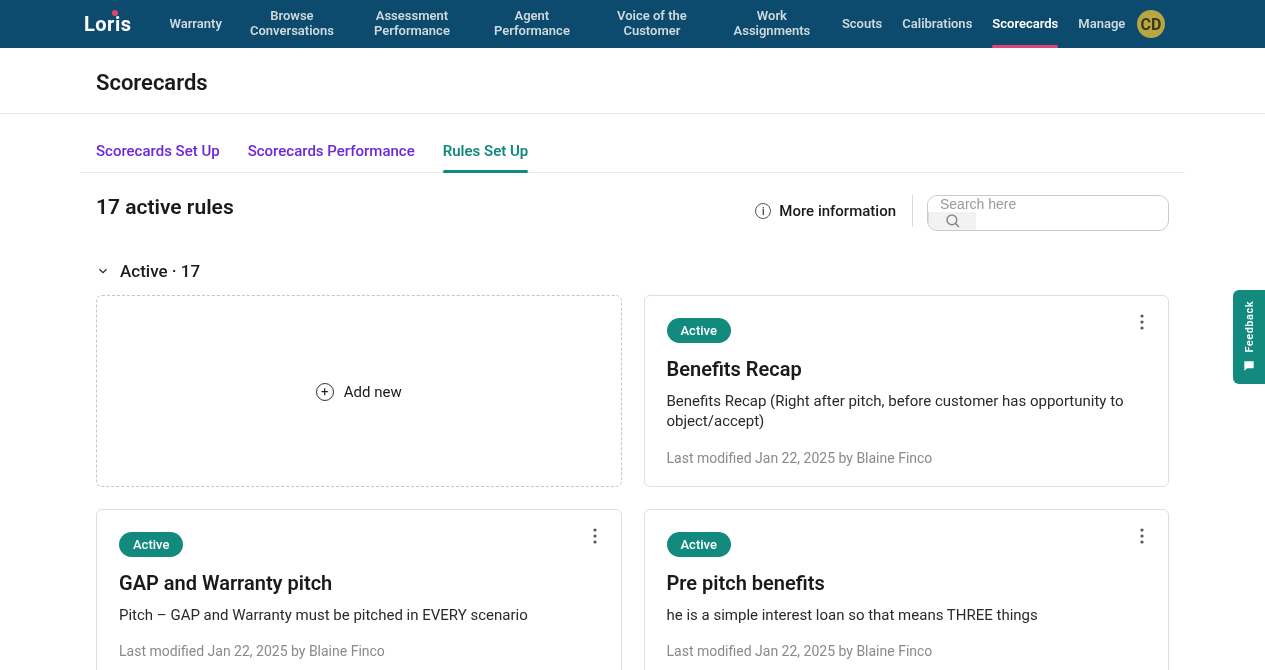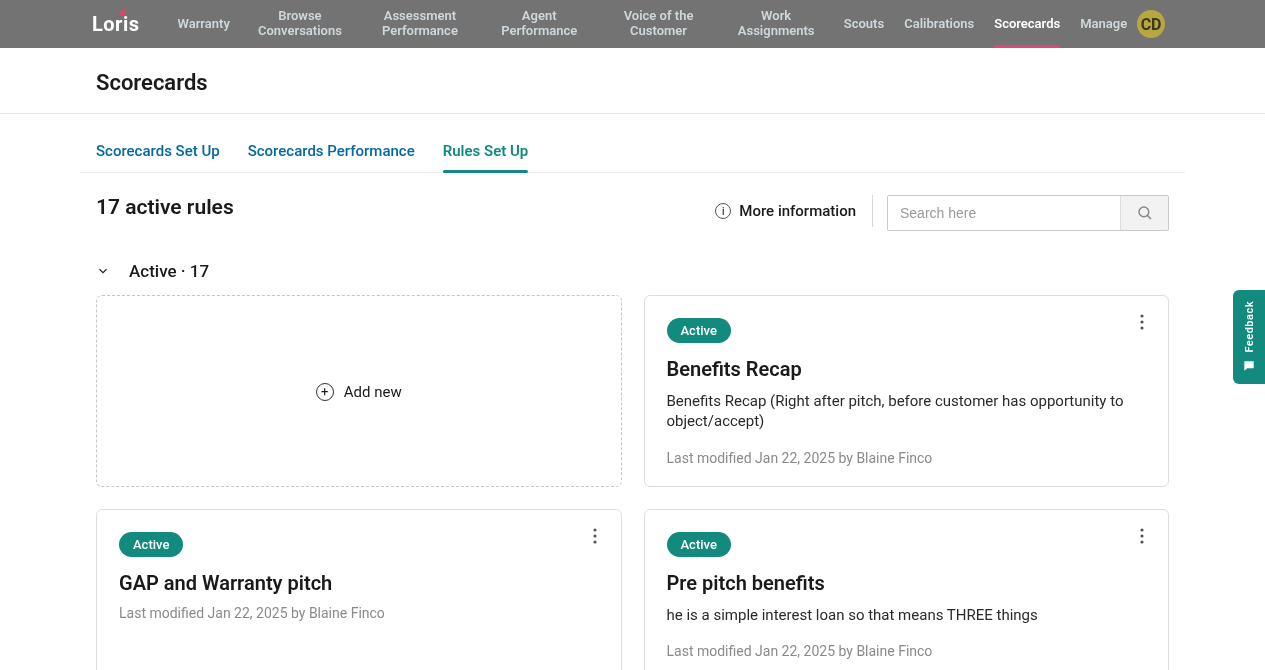--- a/index.html
+++ b/index.html
@@ -6,25 +6,25 @@
   body {
     font-family: -apple-system, BlinkMacSystemFont, "Segoe UI", Roboto, Helvetica, Arial, sans-serif;
     background: #fff;
     color: #1a1a1a;
     width: 1265px;
     overflow-x: hidden;
   }
 
   
   .topnav {
-    background: #737373;
+    background: #0c4a6e;
     height: 48px;
     display: flex;
     align-items: center;
-    padding: 0 20px 0 12px;
+    padding: 0 20px 0 4px;
     position: relative;
   }
   .side-spacer-left, .side-spacer-right {
     flex: 0 0 80px;
     height: 1px;
   }
   .logo {
     display: flex;
     align-items: center;
     gap: 2px;
@@ -102,21 +102,21 @@
   
   .tabs {
     display: flex;
     gap: 28px;
     padding: 18px 0 0 16px;
     border-bottom: 1px solid #eaeaea;
   }
   .tab {
     font-size: 15px;
     font-weight: 500;
-    color: #0369a1;
+    color: #6d28d9;
     padding: 10px 0 12px 0;
     cursor: pointer;
     position: relative;
   }
   .tab.active {
     color: #128a7e;
     font-weight: 600;
   }
   .tab.active::after {
     content:"";
@@ -145,24 +145,25 @@
     height: 32px;
   }
   .info-icon {
     width:16px; height:16px; border:1.5px solid #555; border-radius:50%;
     display:inline-flex; align-items:center; justify-content:center;
     font-size:10px; font-weight:700; color:#555;
     font-style: normal;
   }
   .search-wrap {
     display:flex; align-items:stretch;
-    border:1px solid #c9c9c9; border-radius:2px;
+    border:1px solid #c9c9c9; border-radius:10px;
     overflow:hidden;
     height: 36px;
-    width: 282px;
+    width: 242px;
+    flex-direction: column;
   }
   .search-input {
     border:none; outline:none;
     padding: 0 12px;
     font-size: 14px;
     flex:1;
     color:#333;
   }
   .search-input::placeholder { color:#9a9a9a; }
   .search-btn {
@@ -170,21 +171,21 @@
     background:#f2f2f2;
     border:none;
     border-left:1px solid #dcdcdc;
     display:flex; align-items:center; justify-content:center;
     cursor:pointer;
     color:#888;
   }
 
   
   .section-header {
-    display:flex; align-items:center; gap:19px;
+    display:flex; align-items:center; gap:10px;
     padding: 30px 16px 14px 16px;
     font-size: 17px;
     font-weight: 500;
     cursor:pointer;
   }
   .chevron {
     width:14px; height:14px;
     display:inline-block;
   }
 
@@ -357,20 +358,21 @@
       <div class="card">
         <div class="kebab">
           <svg width="4" height="16" viewBox="0 0 4 16" fill="#555">
             <circle cx="2" cy="2" r="1.6"></circle>
               <circle cx="2" cy="8" r="1.6"></circle>
               <circle cx="2" cy="14" r="1.6"></circle>
           </svg>
         </div>
         <span class="badge">Active</span>
         <div class="card-title">GAP and Warranty pitch</div>
+        <div class="card-desc">Pitch – GAP and Warranty must be pitched in EVERY scenario</div>
         <div class="card-meta">Last modified Jan 22, 2025 by Blaine Finco</div>
       </div>
 
       <div class="card">
         <div class="kebab">
           <svg width="4" height="16" viewBox="0 0 4 16" fill="#555">
             <circle cx="2" cy="2" r="1.6"></circle>
               <circle cx="2" cy="8" r="1.6"></circle>
               <circle cx="2" cy="14" r="1.6"></circle>
           </svg>

